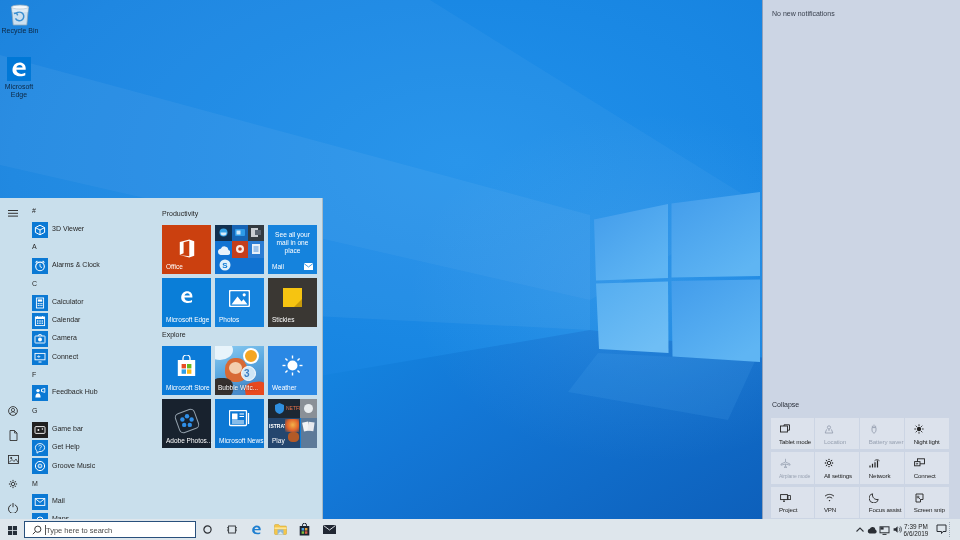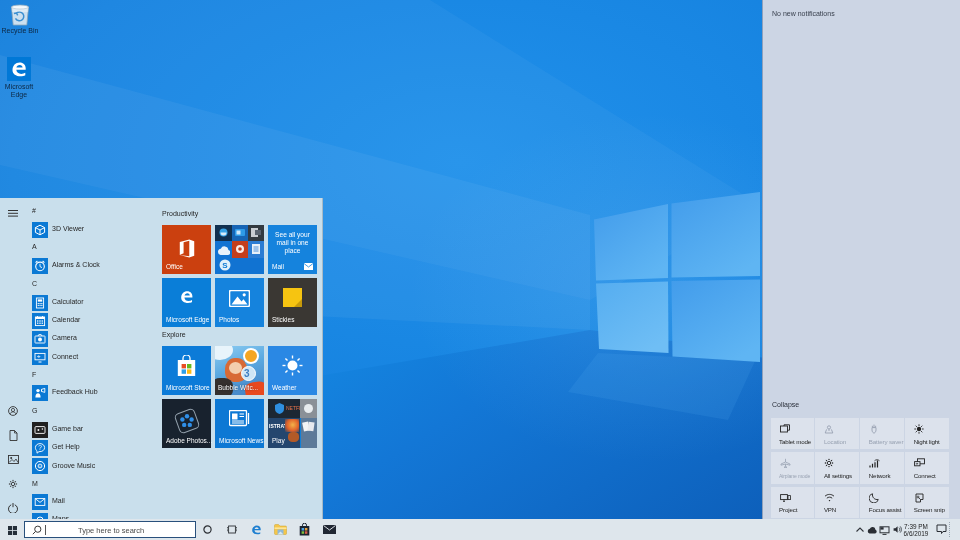--- a/index.html
+++ b/index.html
@@ -495,21 +495,21 @@
     <rect x="4.9" y="0" width="4.1" height="4.1" fill="#252e38"></rect>
     <rect x="0" y="4.9" width="4.1" height="4.1" fill="#252e38"></rect>
     <rect x="4.9" y="4.9" width="4.1" height="4.1" fill="#252e38"></rect>
   </svg>
 
   <div class="abs" style="left:24px;top:1.5px;width:172px;height:17px;background:#fff;border:1px solid #29507c;">
     <svg class="abs" style="left:7px;top:3.5px;" width="10" height="10" viewBox="0 0 10 10">
       <circle cx="5.8" cy="4.2" r="3.1" fill="none" stroke="#3a3a3a" stroke-width="1"></circle>
       <line x1="3.5" y1="6.5" x2="0.8" y2="9.2" stroke="#3a3a3a" stroke-width="1"></line>
     </svg>
-    <div class="abs" style="left:21px;top:4px;font-size:7.5px;color:#4b4b4b;margin-left:32px;">Type here to search</div>
+    <div class="abs" style="left:21px;top:4px;font-size:7.5px;color:#4b4b4b;">Type here to search</div>
     <div class="abs" style="left:20px;top:3px;width:1px;height:10px;background:#555;"></div>
   </div>
 
   <svg class="abs" style="left:203px;top:6px;" width="9" height="9" viewBox="0 0 9 9">
       <circle cx="4.5" cy="4.5" r="3.6" fill="none" stroke="#2b2e33" stroke-width="1.2"></circle>
     </svg>
 
   <svg class="abs" style="left:227px;top:6px;" width="10" height="9" viewBox="0 0 10 9">
     <rect x="1.6" y="1" width="6.8" height="7" fill="none" stroke="#2b2e33" stroke-width="0.9"></rect>
     <path d="M0.4 2 L0.4 7 M9.6 2 L9.6 7" stroke="#2b2e33" stroke-width="0.8" stroke-dasharray="1.4 1"></path>

